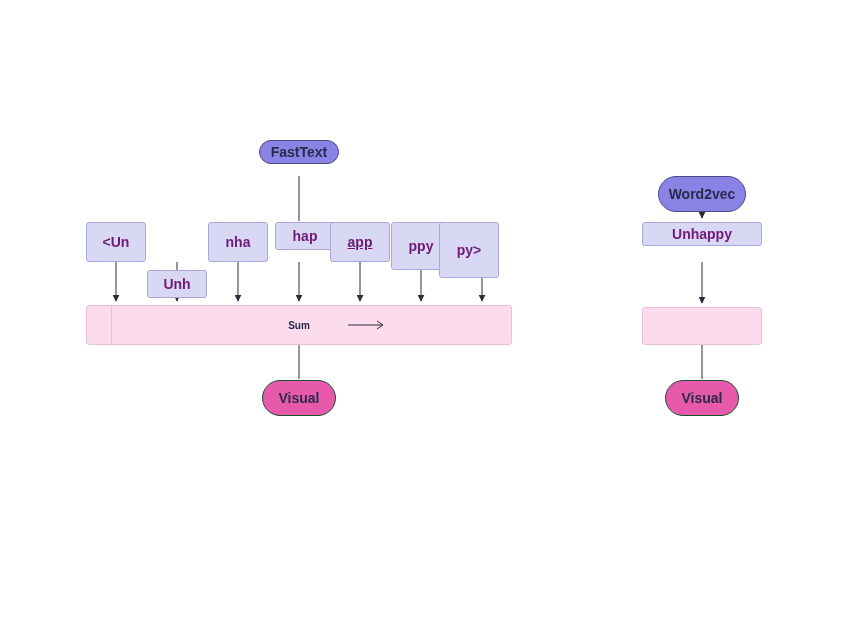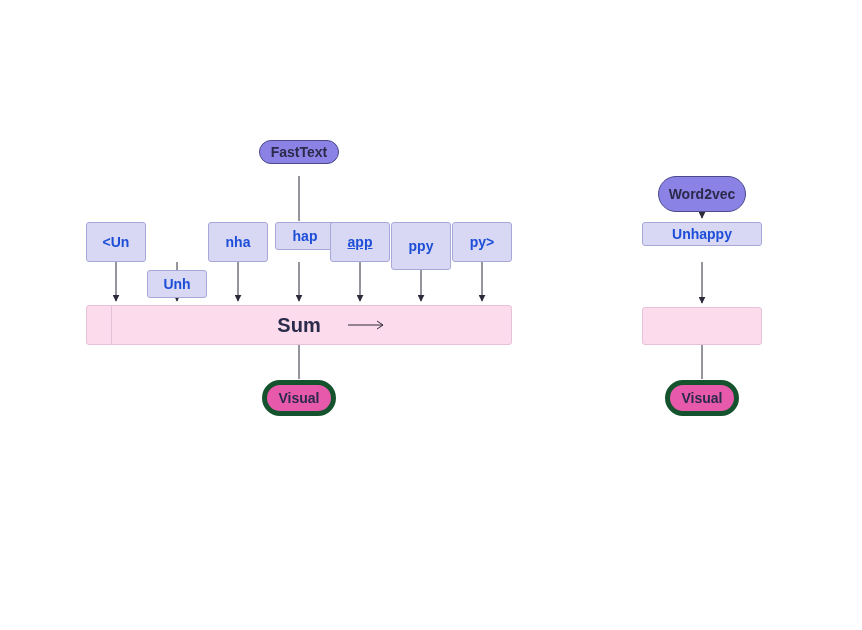--- a/index.html
+++ b/index.html
@@ -26,29 +26,29 @@
     font-size: 14px;
   }
   .pill-purple {
     background: #8b82e6;
     border: 1px solid #4a4a8a;
     border-radius: 18px;
     color: #2a2a4a;
   }
   .pill-pink {
     background: #e75aab;
-    border: 5px solid #14532d;
+    border: 1px solid #14532d;
     border-radius: 18px;
     color: #2a2a4a;
   }
   .box-lav {
     background: #d8d8f4;
     border: 1px solid #a8a8d8;
     border-radius: 3px;
-    color: #1d4ed8;
+    color: #701a75;
   }
   .box-pink {
     background: #fbdbec;
     border: 1px solid #e6c2d8;
     border-radius: 3px;
     color: #2a2a4a;
   }
   .sum-bar {
     background: #fbdbec;
     border: 1px solid #e6c2d8;
@@ -65,21 +65,21 @@
     width: 1px;
     background: #e6c2d8;
   }
   .sum-label {
     position: absolute;
     left: 0; right: 0; top: 0; bottom: 0;
     display: flex;
     align-items: center;
     justify-content: center;
     font-weight: 700;
-    font-size: 20px;
+    font-size: 10px;
   }
   .sum-arrow {
     position: absolute;
     top: 50%;
     transform: translateY(-50%);
   }
   svg.arrows {
     position: absolute;
     left: 0;
     top: 0;
@@ -134,21 +134,21 @@
   </div>
   <div class="node box-lav" style="left:275px; top:222px; width:60px; height:28px;">
     <span>hap</span>
   </div>
   <div class="node box-lav" style="left:330px; top:222px; width:60px; height:40px;text-decoration:underline;">
     <span>app</span>
   </div>
   <div class="node box-lav" style="left:391px; top:222px; width:60px; height:48px;">
     <span>ppy</span>
   </div>
-  <div class="node box-lav" style="left:452px; top:222px; width:60px; height:40px;">
+  <div class="node box-lav" style="left:439px; top:222px; width:60px; height:56px;">
     <span>py&gt;</span>
   </div>
 
   <div class="sum-bar" style="left:86px; top:305px; width:426px; height:40px;">
     <div class="sum-inner-line"></div>
     <div class="sum-label">Sum</div>
     <svg class="sum-arrow" style="left:260px;" width="42" height="12">
       <line x1="1" y1="6" x2="36" y2="6" stroke="#2b2b3a" stroke-width="1"></line>
       <path d="M36 6 L30 2 M36 6 L30 10" stroke="#2b2b3a" stroke-width="1" fill="none"></path>
     </svg>

